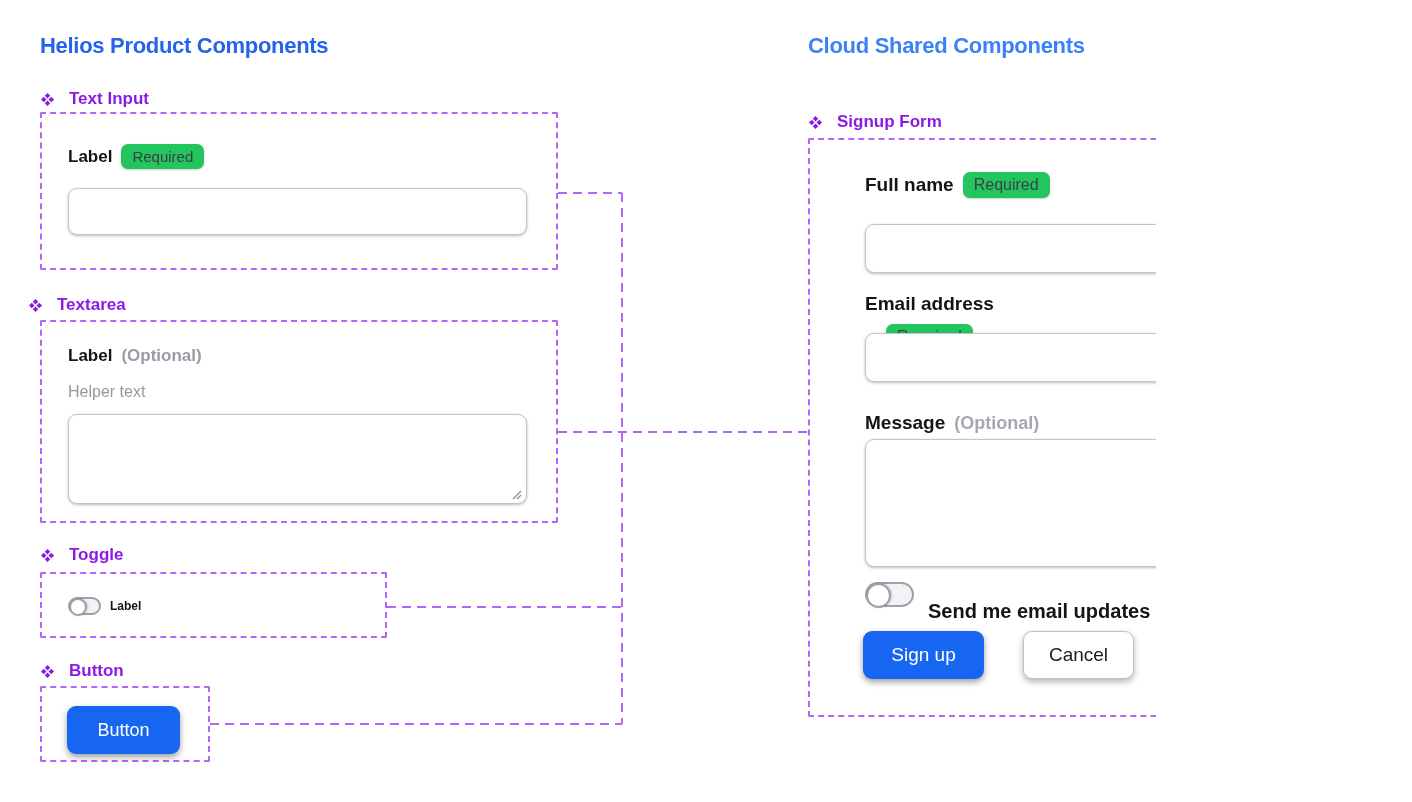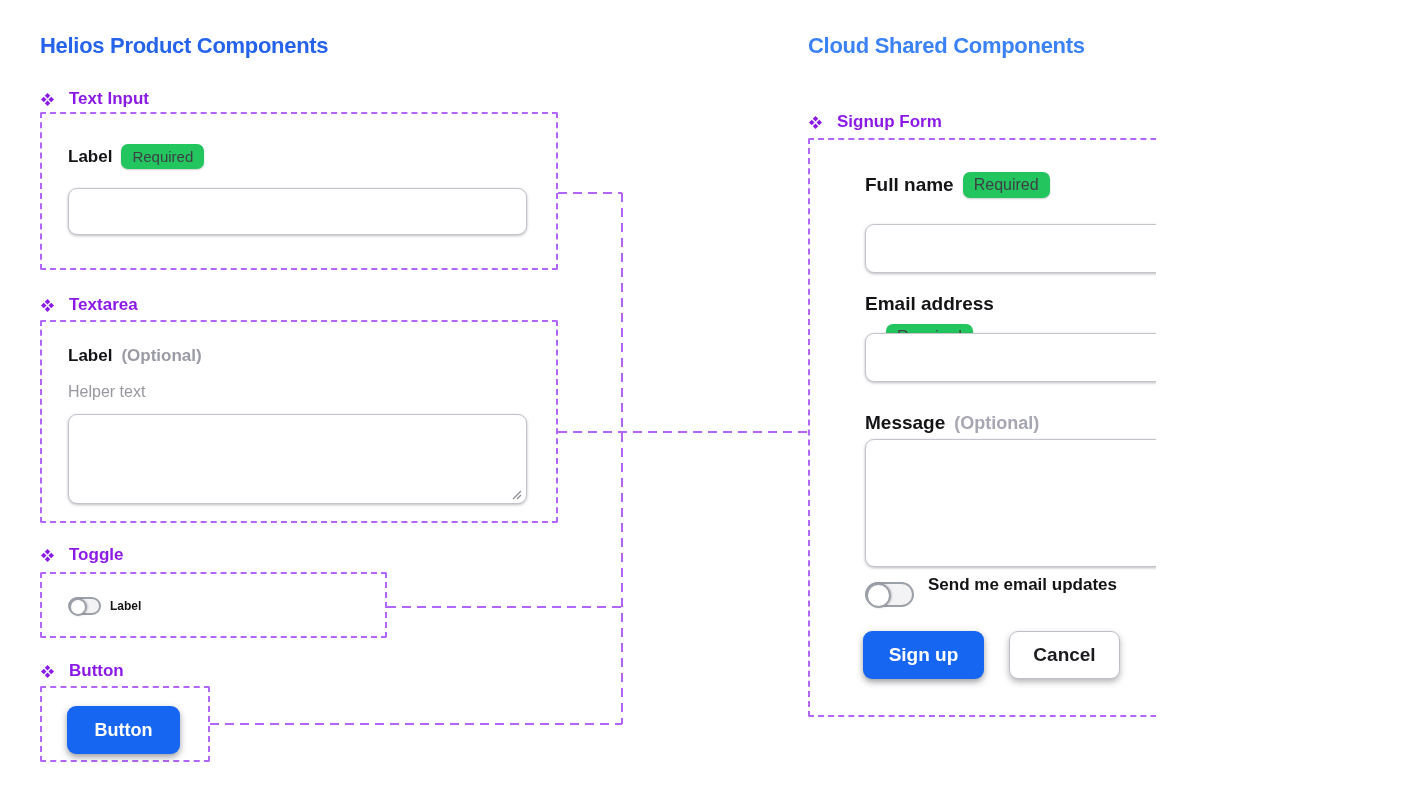--- a/index.html
+++ b/index.html
@@ -26,23 +26,23 @@
   .helper{font-size:16px;color:#97979f;position:absolute;}
 
   .tfield{position:absolute;box-sizing:border-box;background:#fff;border:1px solid #c3c3cc;border-radius:9px;box-shadow:0 1px 3px rgba(90,90,100,.4);font:inherit;padding:8px 12px;outline:none;resize:none;}
   textarea.tfield{overflow:hidden;}
   .grip{position:absolute;pointer-events:none;}
 
   .toggle{position:absolute;box-sizing:border-box;background:#f3f3f6;border:2px solid #9ca0a8;border-radius:999px;}
   .knob{position:absolute;left:-1px;top:-1px;box-sizing:border-box;background:#fff;border:2px solid #9ca0a8;border-radius:50%;box-shadow:1px 0 2px rgba(0,0,0,.18);}
   .tog-label{font-weight:700;color:#141417;white-space:nowrap;}
 
-  .btn{position:absolute;display:flex;align-items:center;justify-content:center;border-radius:9px;font-weight:700;cursor:pointer;border:none;white-space:nowrap;}
+  .btn{position:absolute;display:flex;align-items:center;justify-content:center;border-radius:9px;font-weight:400;cursor:pointer;border:none;white-space:nowrap;}
   .btn-primary{background:var(--button-blue,#1766f2);color:#fff;box-shadow:0 3px 6px rgba(60,60,70,.5);}
-  .btn-secondary{background:#fff;color:#1b1b1f;border:1px solid #bfbfc7;box-shadow:0 3px 6px rgba(60,60,70,.38);}
+  .btn-secondary{background:#fff;color:#1b1b1f;border:1px solid #bfbfc7;box-shadow:0 3px 6px rgba(60,60,70,.38);margin-left:14px;}
 </style>
 </head>
 <body>
 
 <svg width="0" height="0" style="position:absolute">
   <defs>
     <g id="comp-diamonds">
       <path d="M12 1.6 L16.4 6 L12 10.4 L7.6 6 Z"></path>
       <path d="M18 7.6 L22.4 12 L18 16.4 L13.6 12 Z"></path>
       <path d="M12 13.6 L16.4 18 L12 22.4 L7.6 18 Z"></path>
@@ -72,21 +72,21 @@
     <span>Text Input</span>
   </div>
   <div class="dashed-box abs" style="left:40px;top:112px;width:514px;height:154px;">
     <div class="label-row" style="left:26px;top:30px;">
       <span class="flabel">Label</span>
       <span class="badge">Required</span>
     </div>
     <input class="tfield" style="left: 26px; top: 74px; width: 459px; height: 47px;">
   </div>
 
-  <div class="sec-header abs" style="left:40px;top:295px;">
+  <div class="sec-header abs" style="left:28px;top:295px;">
     <svg class="comp-icon" viewBox="0 0 24 24" fill="var(--purple,#8c1ae6)">
         <use href="#comp-diamonds"></use>
       </svg>
     <span>Textarea</span>
   </div>
   <div class="dashed-box abs" style="left:40px;top:320px;width:514px;height:199px;">
     <div class="label-row" style="left:26px;top:24px;">
       <span class="flabel">Label</span>
       <span class="optional">(Optional)</span>
     </div>
@@ -154,19 +154,19 @@
     <svg class="grip" style="left:496px;top:411px;" width="13" height="13" viewBox="0 0 12 12">
       <g stroke="#8f8f98" stroke-width="1.2">
           <line x1="3" y1="11" x2="11" y2="3"></line>
           <line x1="7" y1="11" x2="11" y2="7"></line>
         </g>
     </svg>
 
     <span class="toggle" style="left:55px;top:442px;width:49px;height:25px;">
       <span class="knob" style="width:25px;height:25px;"></span>
     </span>
-    <span class="tog-label abs" style="left:118px;top:435px;font-size:17px;">Send me email updates</span>
+    <span class="tog-label abs" style="left:118px;top:460px;font-size:20px;">Send me email updates</span>
 
     <button class="btn btn-primary" style="left:53px;top:491px;width:121px;height:48px;font-size:19px;">Sign up</button>
     <button class="btn btn-secondary" style="left:199px;top:491px;width:111px;height:48px;font-size:19px;">Cancel</button>
   </div>
 
 </div>
 
 </body></html>

